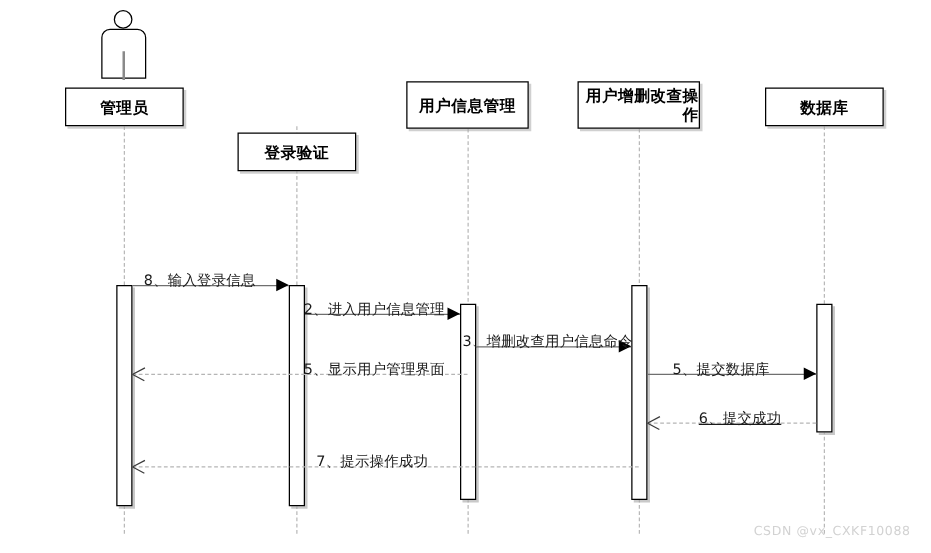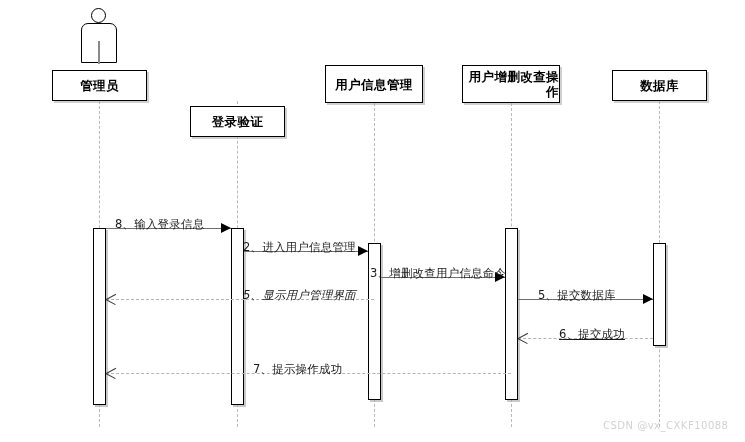--- a/index.html
+++ b/index.html
@@ -167,21 +167,21 @@
       <div class="arrowhead-solid right" style="top: 272px; left: 495px;"></div>
       <div class="msg-label" style="left: 370px; top: 266px;">3、增删改查用户信息命令</div>
       <div class="msg-line solid" style="left: 518px; top: 299px; width: 135px;"></div>
       <div class="arrowhead-solid right" style="top: 294px; left: 643px;"></div>
       <div class="msg-label" style="left: 538px; top: 288px;">5、提交数据库</div>
       <div class="msg-line dashed" style="left: 106px; top: 299px; width: 268px;"></div>
       <div class="arrowhead-open" style="top: 295px; left: 106px;">
         <div class="bar" style="transform: rotate(-28deg);"></div>
         <div class="bar" style="transform: rotate(28deg);"></div>
       </div>
-      <div class="msg-label" style="left: 243px; top: 288px; font-style: italic;">5、显示用户管理界面</div>
+      <div class="msg-label" style="left: 243px; top: 288px;">5、显示用户管理界面</div>
       <div class="msg-line dashed" style="left: 518px; top: 338px; width: 135px;"></div>
       <div class="arrowhead-open" style="top: 334px; left: 518px;">
         <div class="bar" style="transform: rotate(-28deg);"></div>
         <div class="bar" style="transform: rotate(28deg);"></div>
       </div>
       <div class="msg-label" style="left: 559px; top: 327px; text-decoration: underline;">6、提交成功</div>
       <div class="msg-line dashed" style="left: 106px; top: 373px; width: 405px;"></div>
       <div class="arrowhead-open" style="top: 369px; left: 106px;">
         <div class="bar" style="transform: rotate(-28deg);"></div>
         <div class="bar" style="transform: rotate(28deg);"></div>

